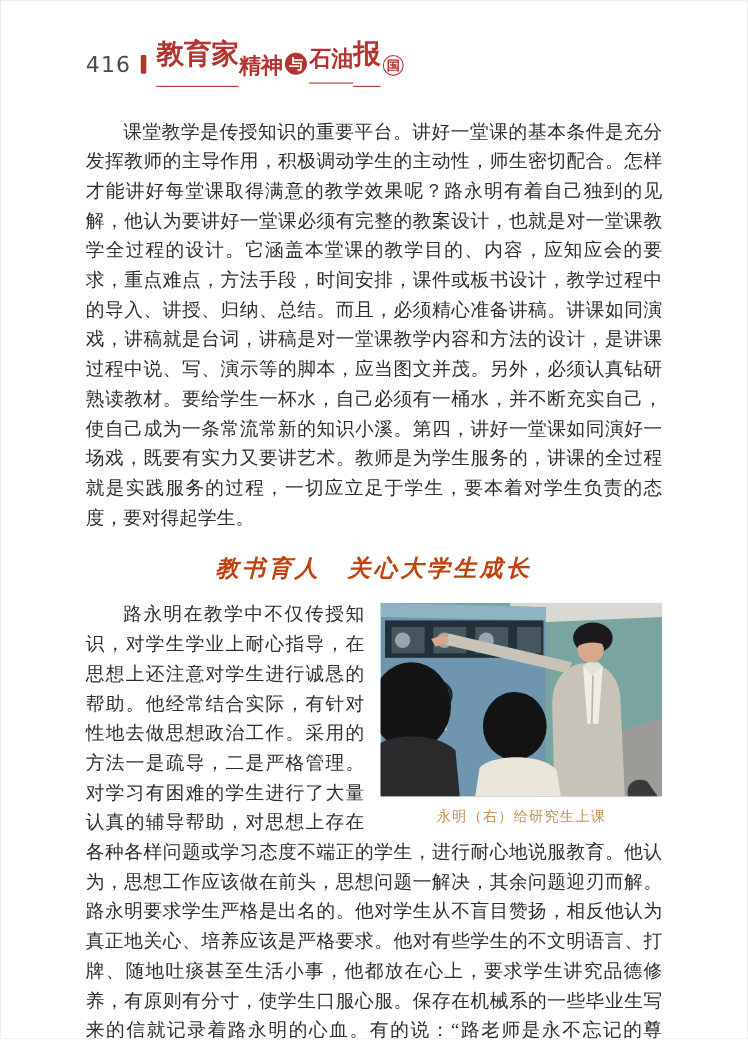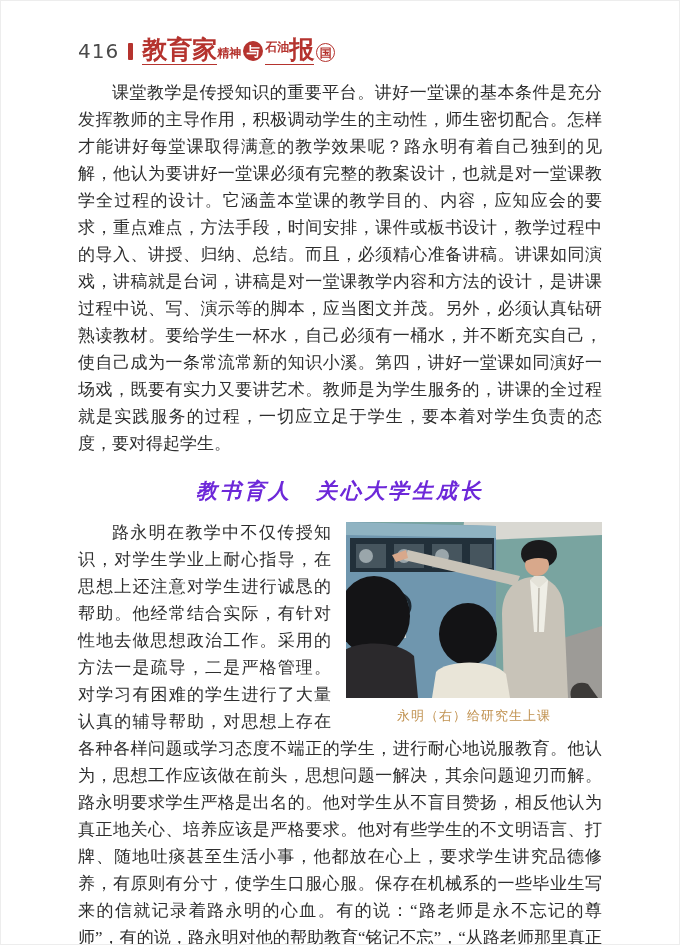--- a/index.html
+++ b/index.html
@@ -11,41 +11,41 @@
     color:#2e2e2e;
   }
   
   .header { display:flex; align-items:center; gap:9px; padding-top:36px; }
   .page-num {
     font-family:"DejaVu Sans","Liberation Sans",sans-serif;
     font-size:20px; color:#4a4a4a; letter-spacing:1px;
   }
   .red-bar { width:5px; height:17px; background:#b5332e; border-radius:1px; }
   .logo { display:flex; align-items:center; color:#b5332e; font-weight:bold; line-height:1; }
-  .logo .t-big   { font-size:25px; border-bottom:1px solid #b5332e; padding-bottom:2px; }
-  .logo .t-small { font-size:12px; margin-top:3px; }
+  .logo .t-big   { font-size:25px; border-bottom:1px solid #b5332e; padding-bottom:16px; }
+  .logo .t-small { font-size:20px; margin-top:3px; }
   .logo .t-circle {
     width:20px; height:20px; border-radius:50%; background:#b5332e; color:#ffffff;
     font-size:13px; display:flex; align-items:center; justify-content:center;
     margin:0 2px; font-weight:bold;
   }
   .logo .t-under { border-bottom:1px solid #b5332e; padding-bottom:11px; }
   .logo .t-circle-outline {
     width:19px; height:19px; border-radius:50%; border:1.5px solid #b5332e;
     color:#b5332e; font-size:12px; display:flex; align-items:center; justify-content:center;
     margin-left:2px; margin-top:3px; box-sizing:border-box;
   }
   
   .body-para {
     font-size:17px; line-height:27px; text-align:justify;
     text-indent:2em; margin:0;
   }
-  .intro { margin-top:15px;font-family:Liberation Mono, monospace; }
+  .intro { margin-top:27px; }
   .section-heading {
-    clear:both; text-align:center; color:#6d28d9;
+    clear:both; text-align:center; color:#c2410c;
     font-size:21px; font-weight:bold; font-style:italic;
     letter-spacing:3px; margin:19px 0 14px;
     font-family:"DejaVu Serif","Liberation Serif",serif;
   }
   .section-body::after { content:""; display:block; clear:both; }
   
   .photo-figure { float:right; width:256px; margin:3px 0 4px 15px; }
   .photo-frame { width:256px; height:176px; display:block; }
   .photo-caption {
     text-align:center; font-size:13px; color:#c0914f;

